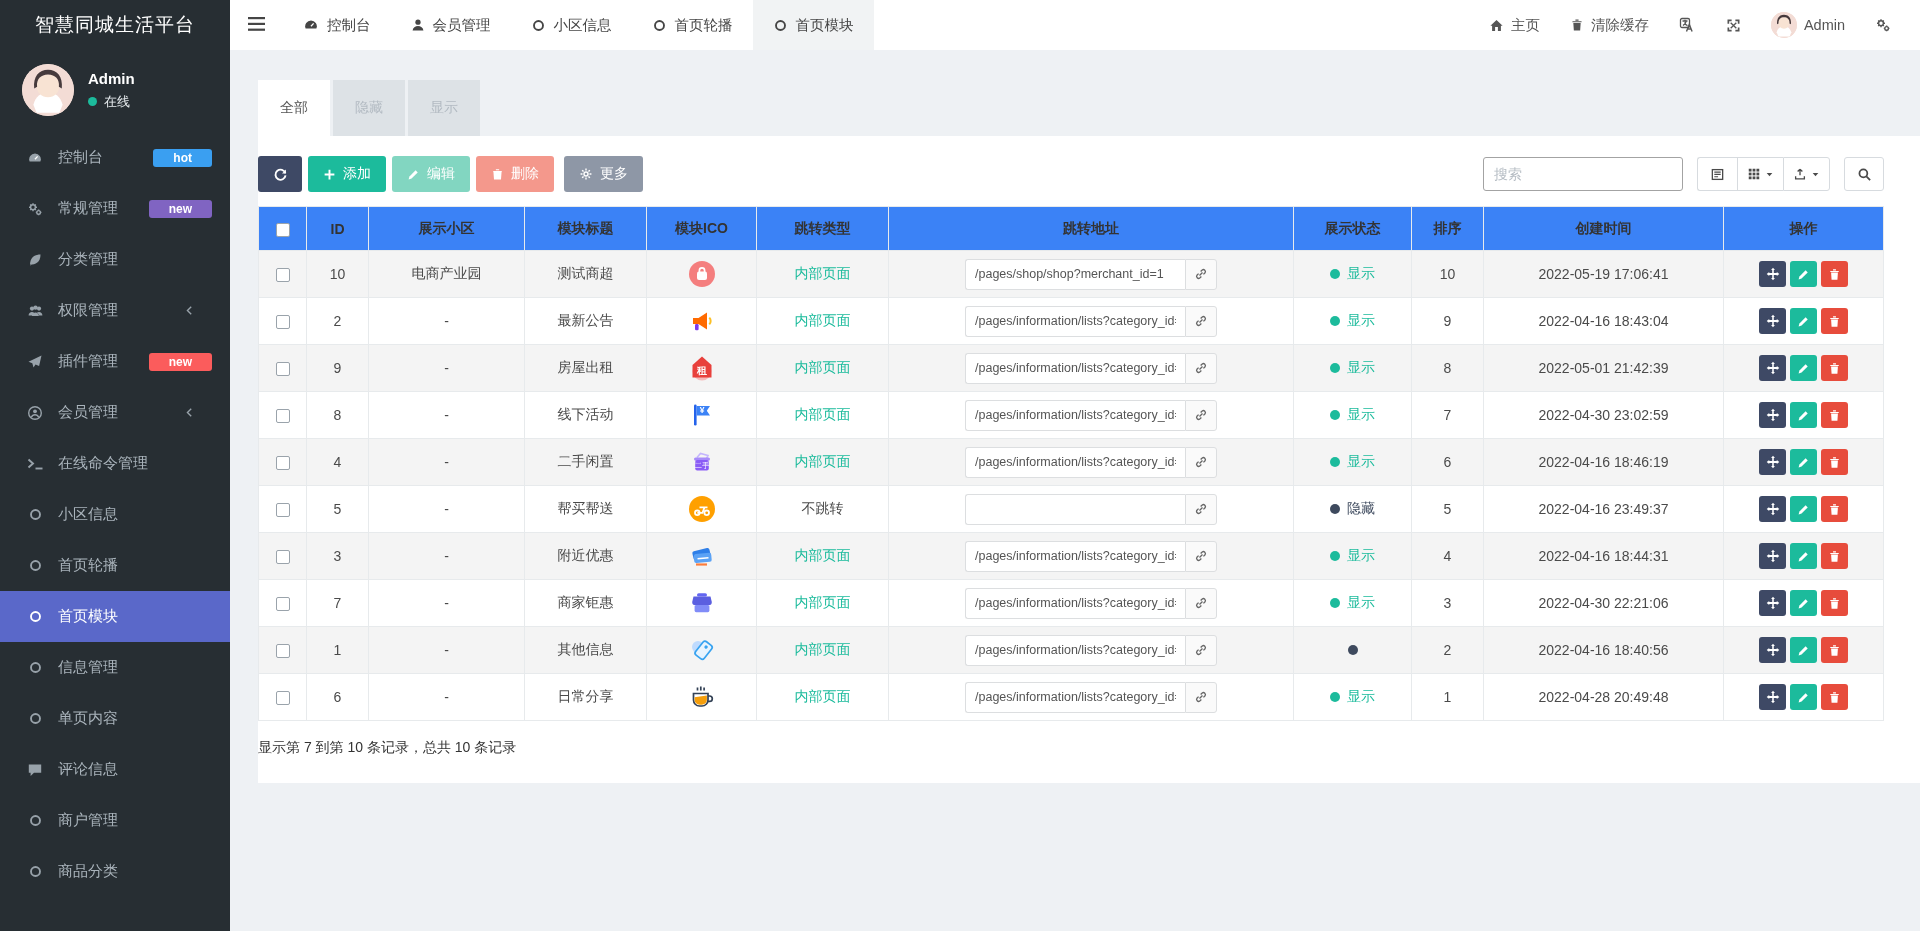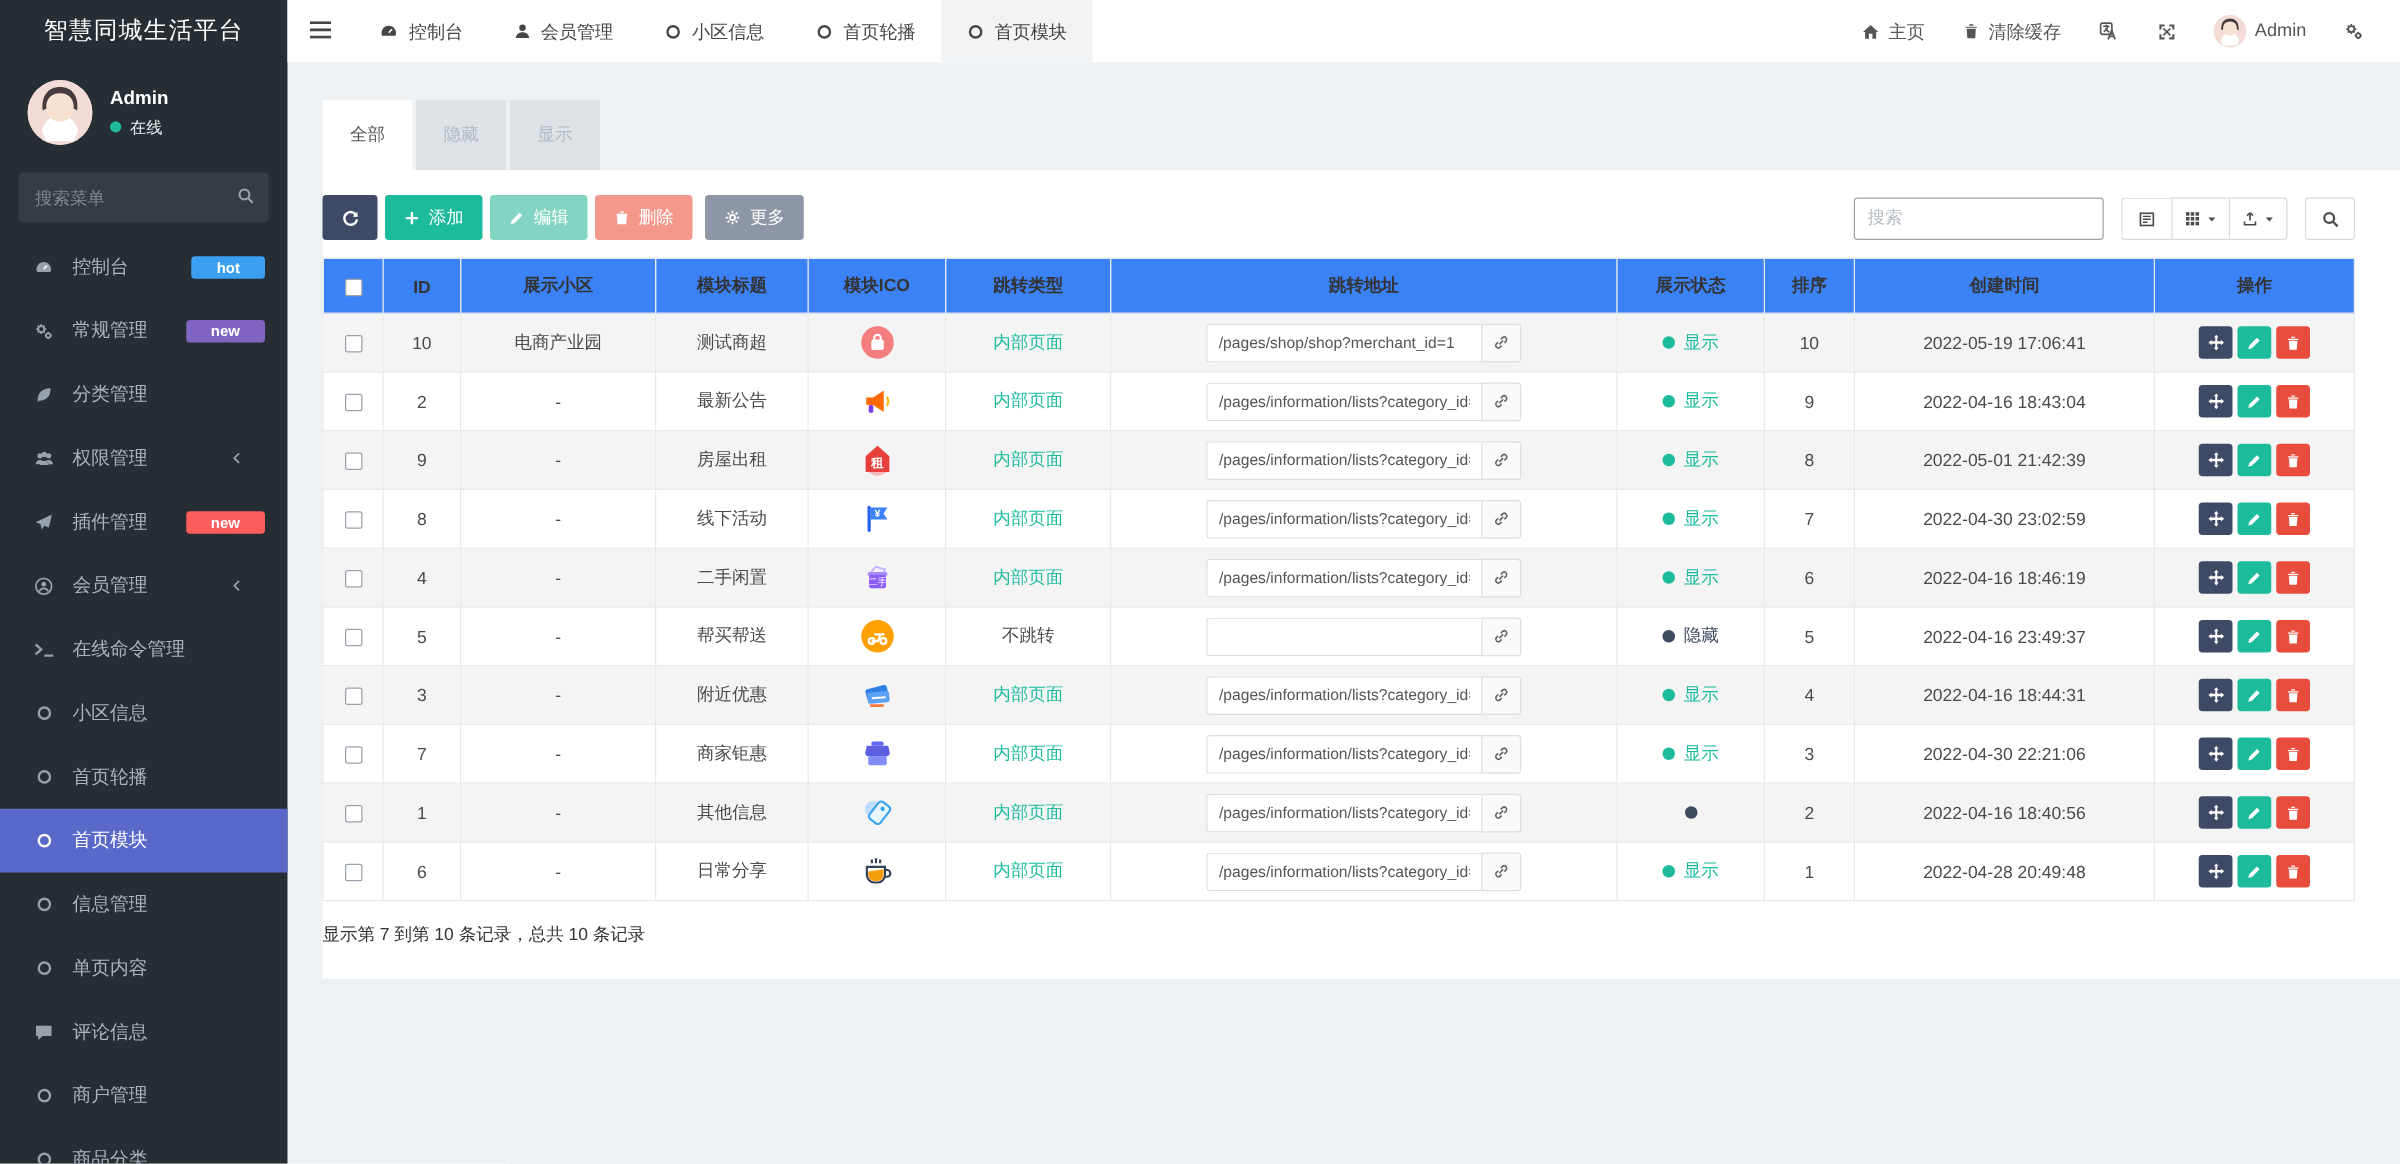--- a/index.html
+++ b/index.html
@@ -45,21 +45,21 @@
   .avatar-sm { width:26px; height:26px; border-radius:50%; overflow:hidden; background:#f3dcd5; }
 
   
   .content { padding:30px 18px 0 28px; flex:1; overflow:hidden; }
   .ftab { display:inline-block; padding:19px 22px; background:#dde2e6; color:#b2bac2; margin-right:3px;
     cursor:pointer; font-size:14px; }
   .ftab.active { background:#fff; color:#555; }
   .panel { background:#fff; padding:20px 18px 26px 0; margin-right:-18px; }
   .panel-inner { padding-right:18px; }
 
-  .toolbar { display:flex; align-items:flex-end; margin-bottom:14px;font-family:Liberation Serif, serif; }
+  .toolbar { display:flex; align-items:center; margin-bottom:14px; }
   .btn { border:none; border-radius:3px; height:36px; color:#fff; font-size:14px; cursor:pointer;
     display:inline-flex; align-items:center; gap:7px; padding:0 15px; margin-right:6px; font-family:inherit; }
   .btn .icn { display:inline-flex; }
   .btn-refresh { background:#3e4965; width:44px; justify-content:center; padding:0; }
   .btn-add { background:#1cbb9c; }
   .btn-edit { background:#82d6c1; cursor:default; }
   .btn-del { background:#f4988c; cursor:default; margin-right:10px; }
   .btn-more { background:#8e97a6; }
   .toolbar-right { margin-left:auto; display:flex; align-items:center; }
   .tsearch { width:200px; height:34px; border:1px solid #a3a3a3; border-radius:3px; padding:0 10px;
@@ -114,27 +114,20 @@
             <path d="M7.5 15c-.8-7.5 3-11.5 8.5-11.5S25.3 7.5 24.5 15l-1.8-1c.5-4.5-2.2-7.5-6.7-7.5S8.8 9.5 9.3 14z" fill="#463a3c"></path>
           </svg>
       </span>
       <div class="uinfo">
         <div class="uname">Admin</div>
         <div class="ustatus">
             <span class="dot"></span>
             <span>在线</span>
           </div>
       </div>
-    </div>
-    <div class="menusearch">
-      <input placeholder="搜索菜单" style="">
-      <span class="sicon"><svg width="15" height="15" viewBox="0 0 16 16" fill="none" stroke="currentColor" stroke-width="1.8">
-            <circle cx="7" cy="7" r="4.2"></circle>
-            <path d="M10.2 10.2L14 14"></path>
-          </svg></span>
     </div>
     <nav id="side-menu">
         <a class="mitem">
           <span class="icn ">
             <svg width="16" height="16" viewBox="0 0 16 16" fill="none" stroke="currentColor" stroke-width="1.6">
               <path d="M2.6 11.5a5.8 5.8 0 1 1 10.8 0z" fill="currentColor" stroke="none"></path>
               <path d="M8 9.2l2.6-2.8" stroke="#fff" stroke-width="1.3"></path>
             </svg>
           </span>
           <span>控制台</span>

